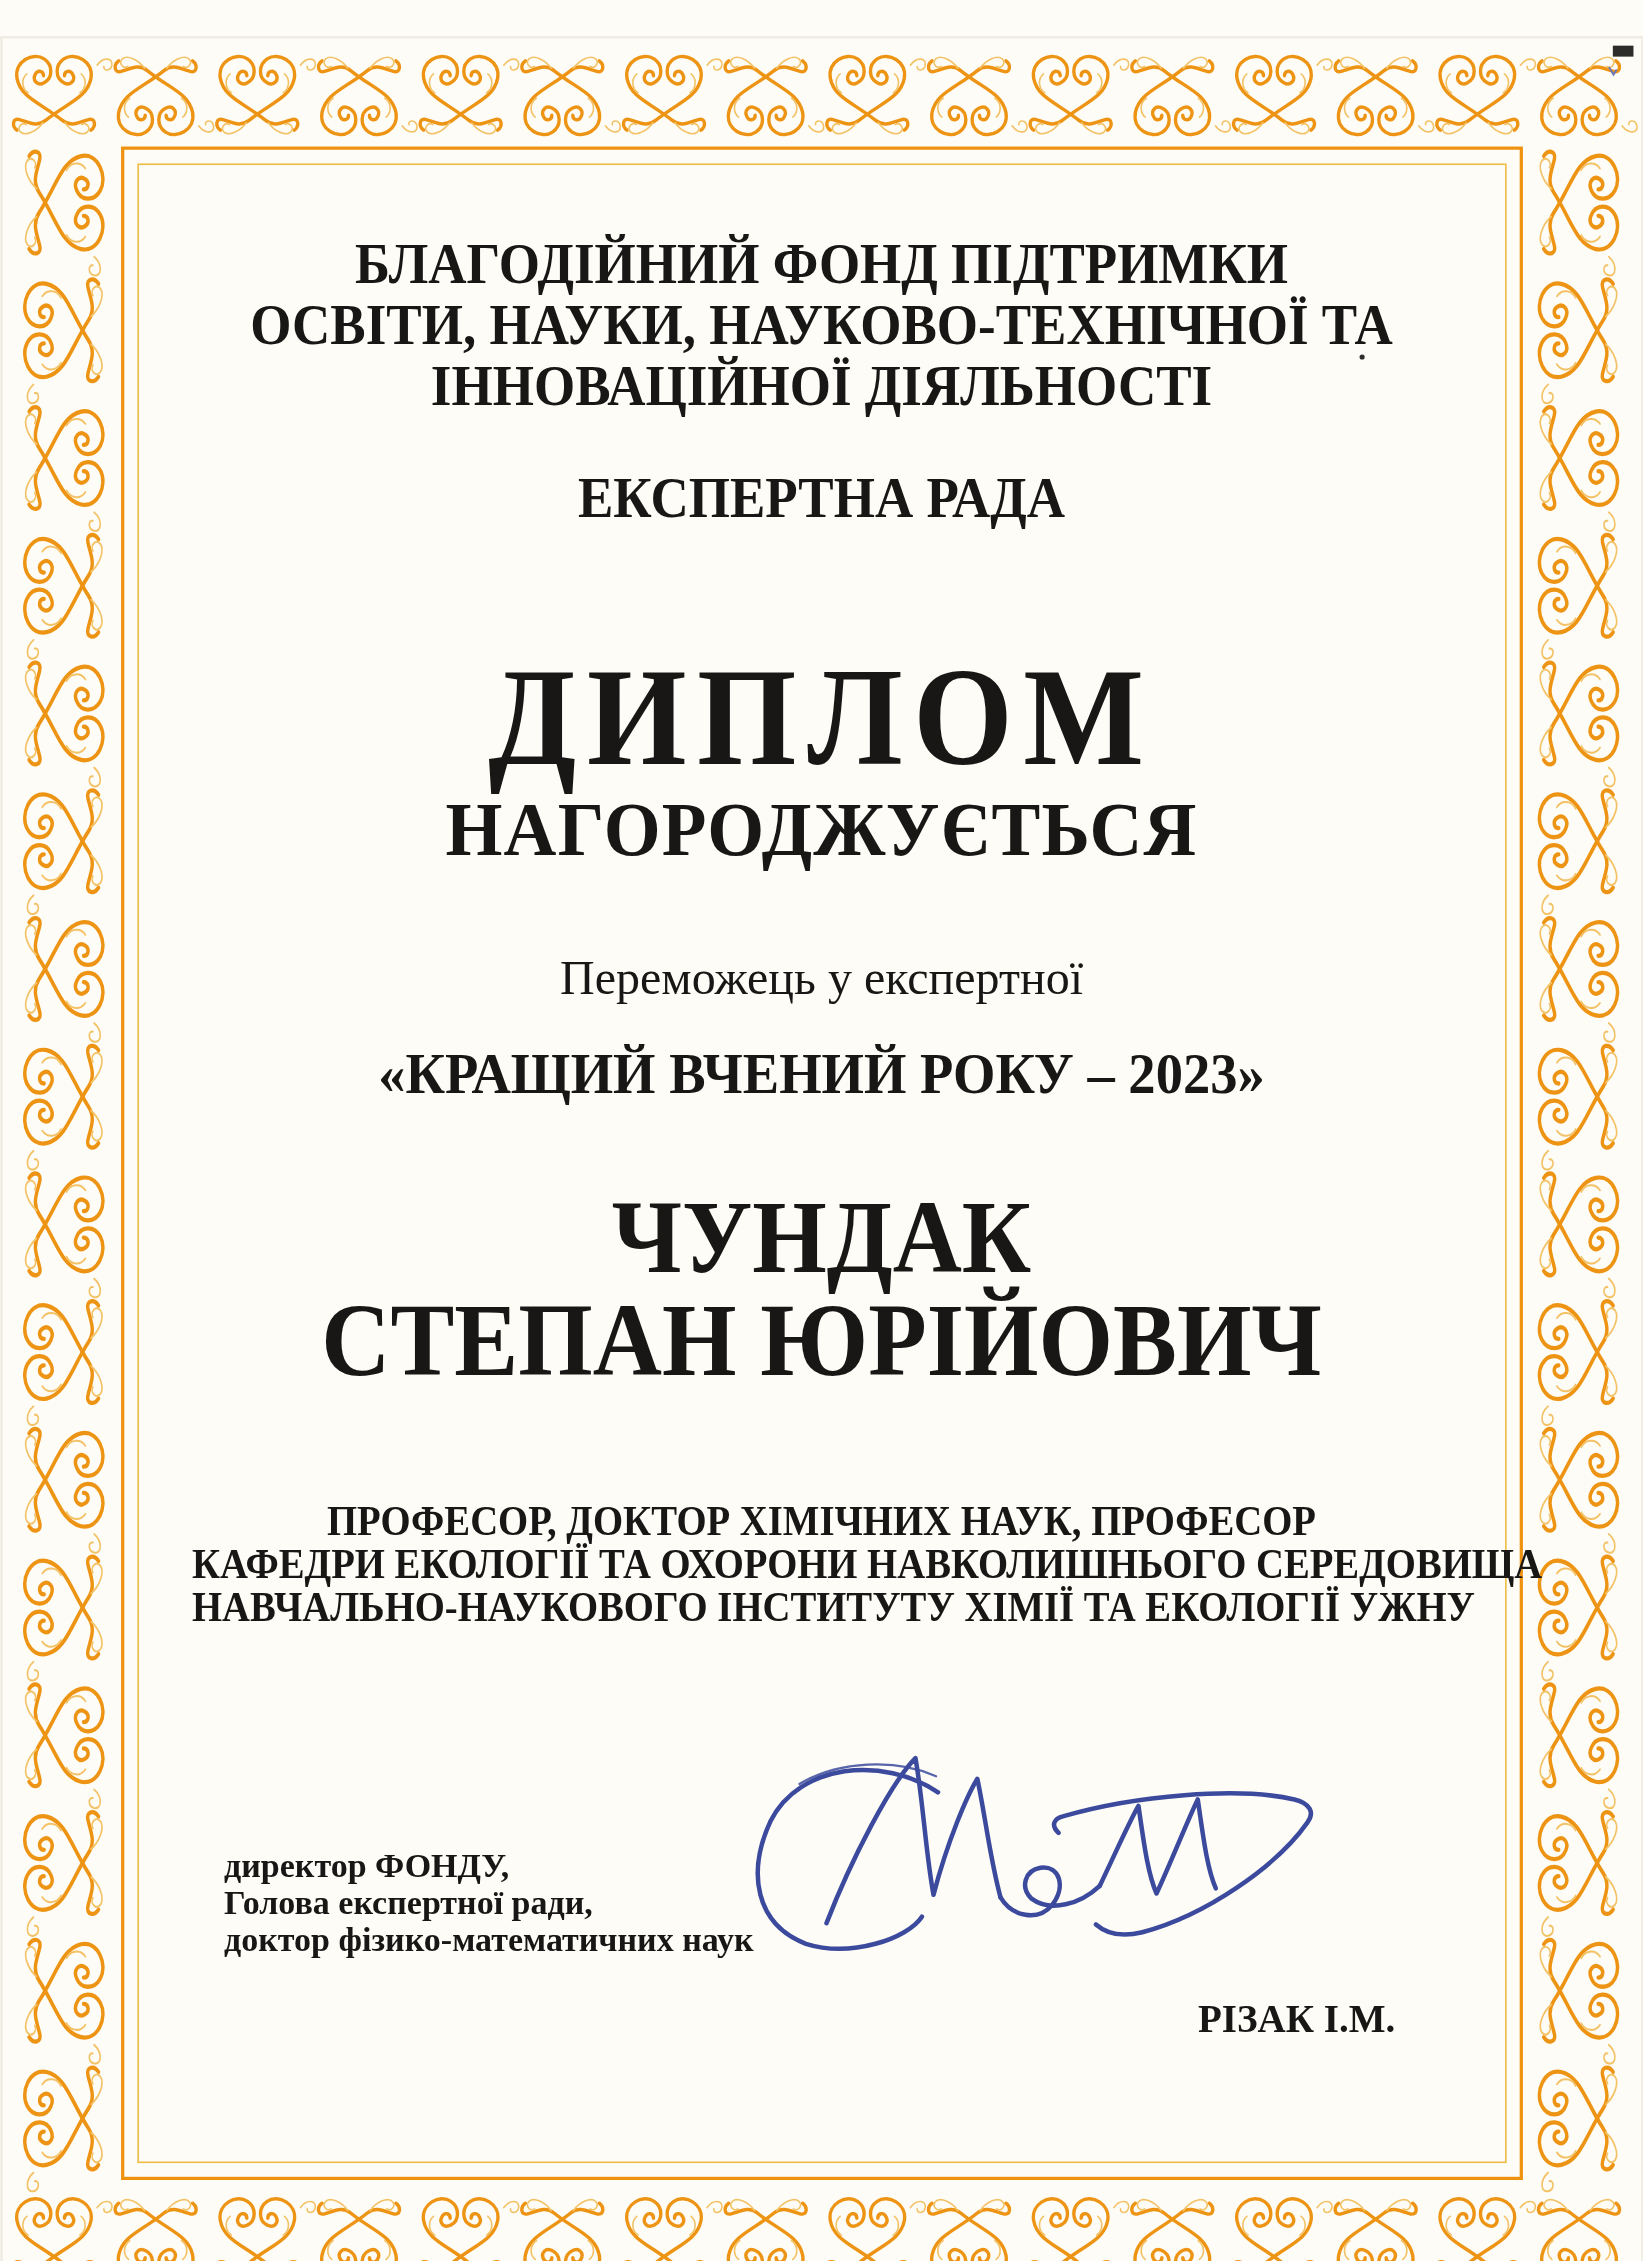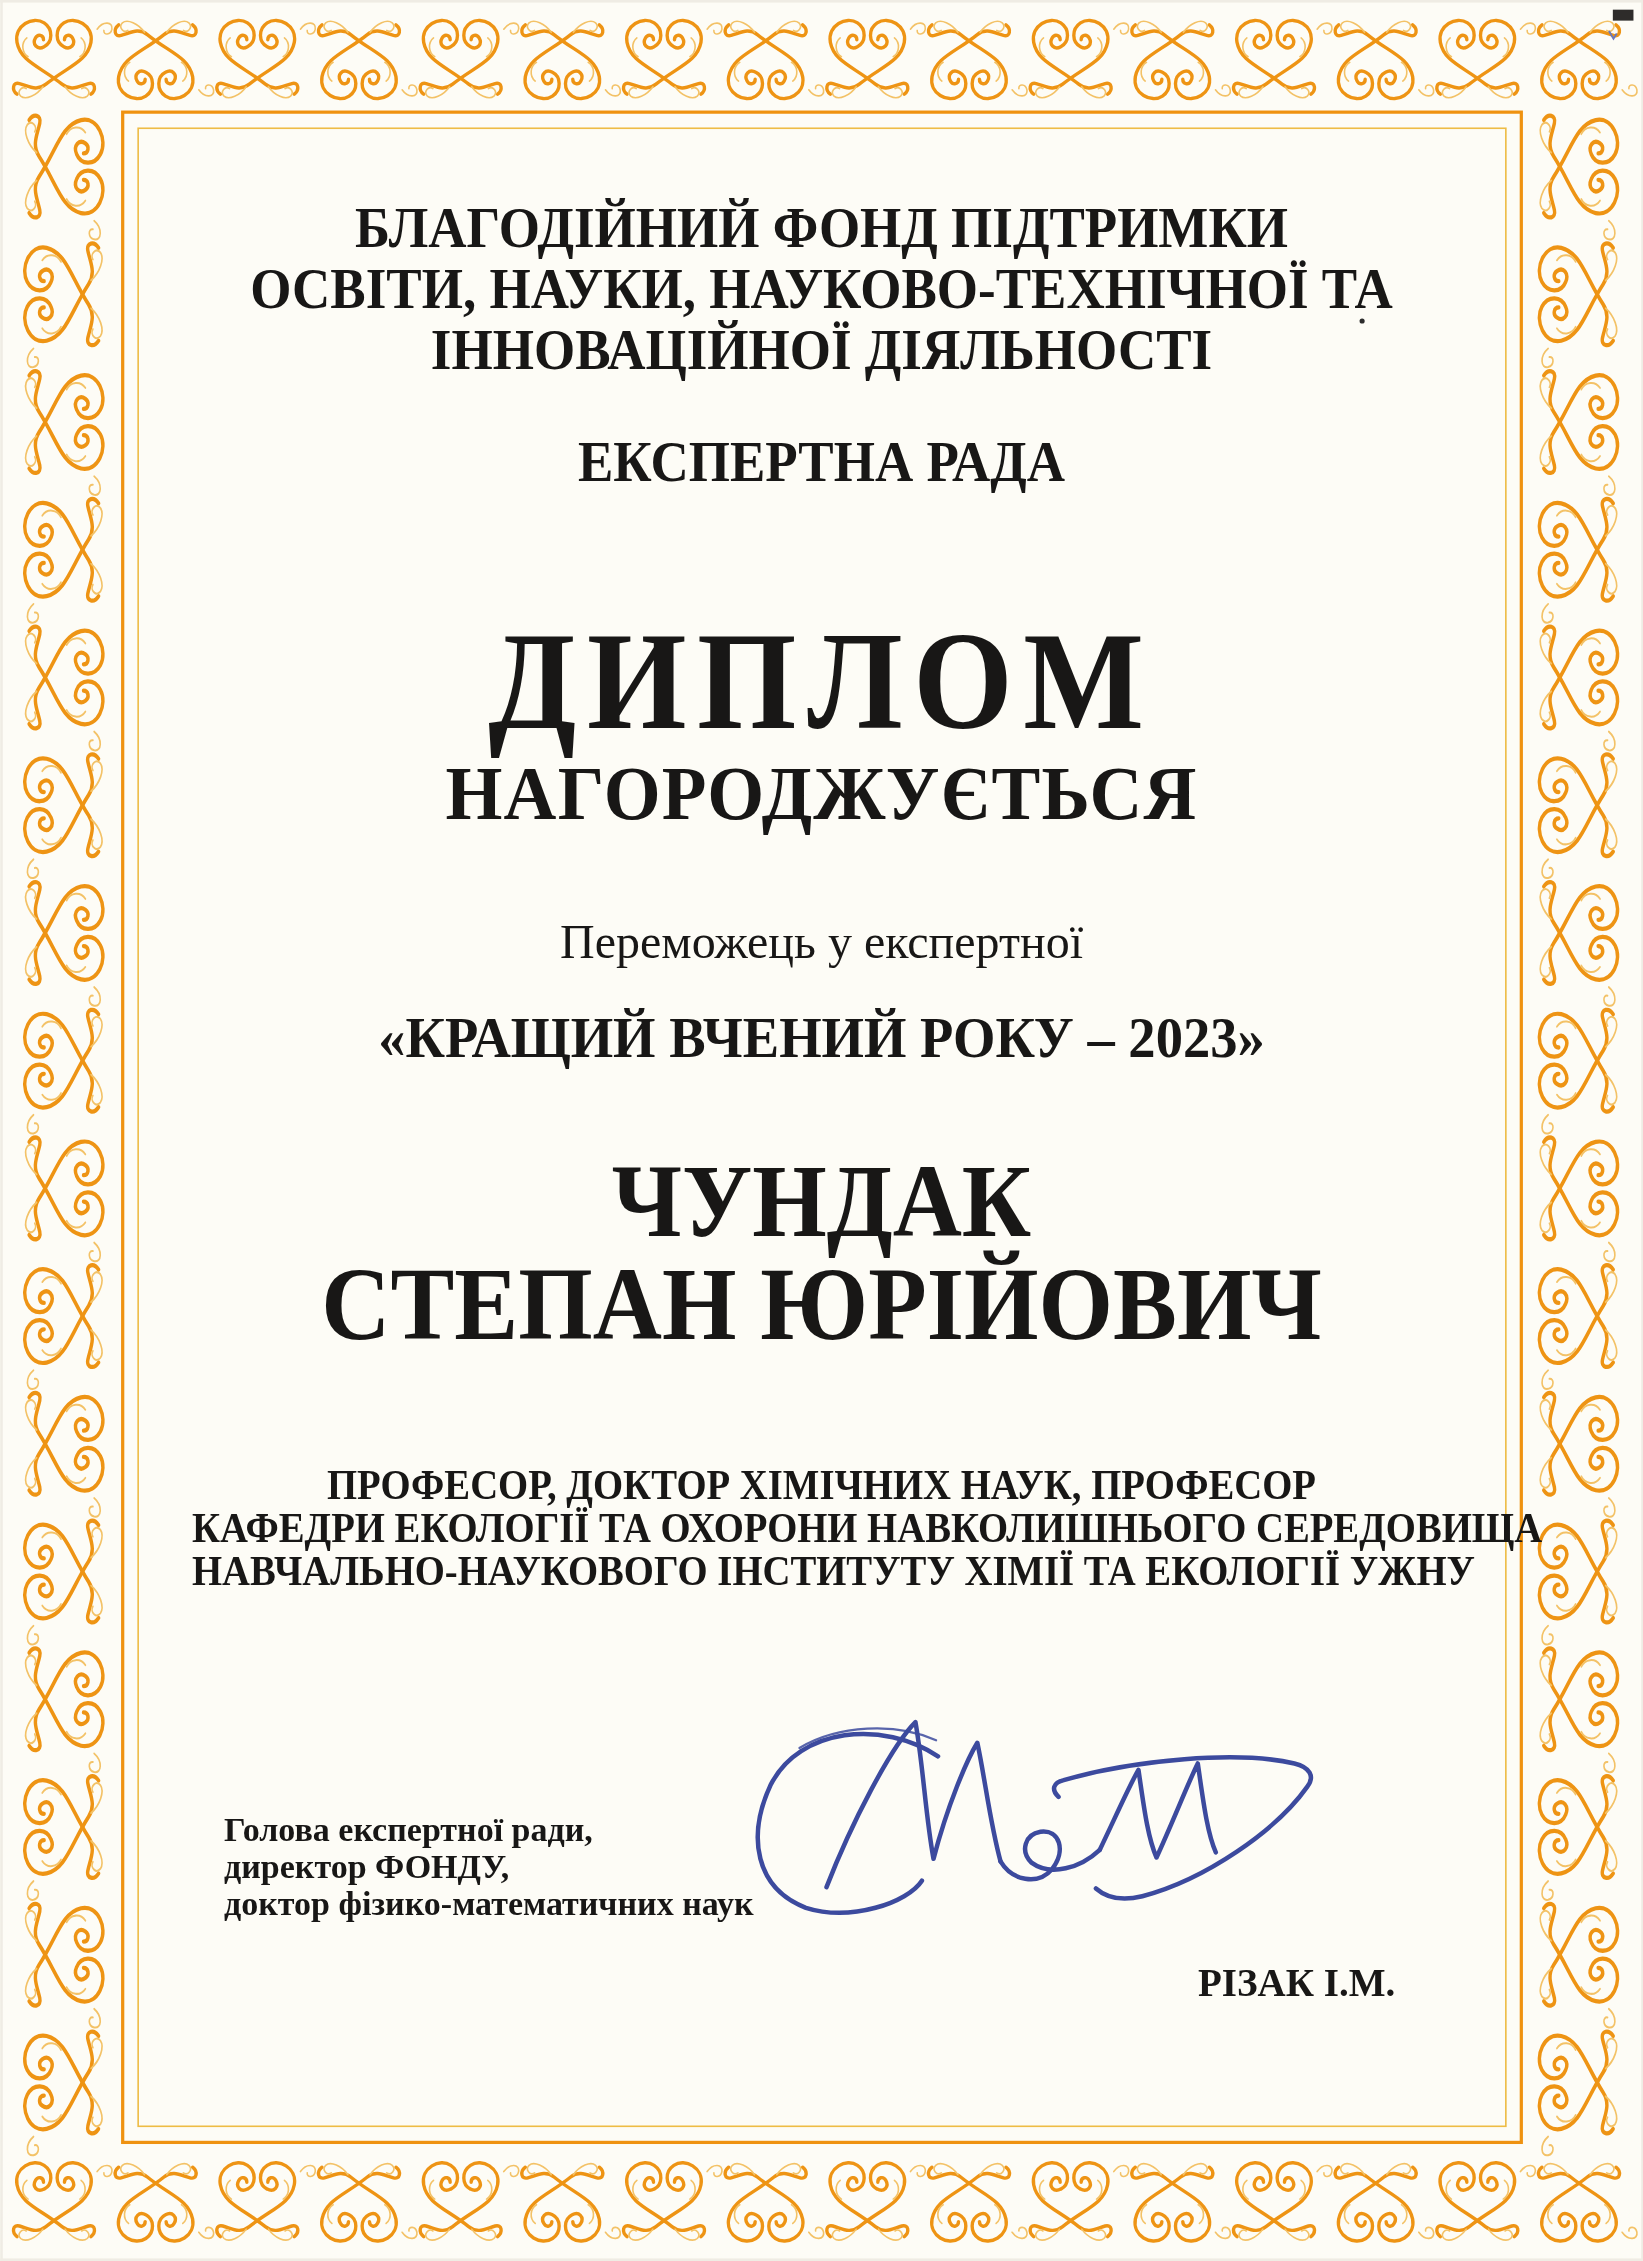--- a/index.html
+++ b/index.html
@@ -2,21 +2,21 @@
 <html style="--c-paper: #fdfcf6; --c-ink: #181716; --c-ornament: #ee9414; --c-ornament_light: #f3c267; --c-frame_outer: #ef9210; --c-frame_inner: #eebc45; --c-signature: #3c4a9e;font-size:10.3px"><head>
 <meta charset="utf-8">
 <style>
   html,body{margin:0;padding:0;}
   body{
     width:1644px;height:2261px;
     background:var(--c-paper,#fdfcf6);
     font-family:"Liberation Serif","DejaVu Serif",serif;
     position:relative;overflow:hidden;
   }
-  .page{position:absolute;inset:0;}
+  .page{position:absolute;inset:0;margin-top:36px;}
   svg.art{position:absolute;left:0;top:0;width:1644px;height:2261px;z-index:1;}
   .o1{stroke:var(--c-ornament,#ee9414);stroke-width:5.5;fill:none;stroke-linecap:round;}
   .o2{stroke:var(--c-ornament_light,#f3c267);stroke-width:2.6;fill:none;stroke-linecap:round;}
   .fo{stroke:var(--c-frame_outer,#ef9210);stroke-width:5;fill:none;}
   .fi{stroke:var(--c-frame_inner,#eebc45);stroke-width:2.5;fill:none;}
   .sig{stroke:var(--c-signature,#3c4a9e);stroke-width:7;fill:none;stroke-linecap:round;stroke-linejoin:round;}
   .sigthin{stroke:var(--c-signature,#3c4a9e);stroke-width:3.5;fill:none;stroke-linecap:round;opacity:.85;}
   .edge{fill:#efece4;}
   .t{
     position:absolute;left:122px;width:1399px;text-align:center;
@@ -124,22 +124,22 @@
     <div>СТЕПАН ЮРІЙОВИЧ</div>
   </div>
 
   <div class="t b" id="descr">
     <div>ПРОФЕСОР, ДОКТОР ХІМІЧНИХ НАУК, ПРОФЕСОР</div>
     <div>КАФЕДРИ ЕКОЛОГІЇ ТА ОХОРОНИ НАВКОЛИШНЬОГО СЕРЕДОВИЩА</div>
     <div>НАВЧАЛЬНО-НАУКОВОГО ІНСТИТУТУ ХІМІЇ ТА ЕКОЛОГІЇ УЖНУ</div>
   </div>
 
   <div class="t b" id="role">
+    <div>директор ФОНДУ,</div>
     <div>Голова експертної ради,</div>
-    <div>директор ФОНДУ,</div>
     <div>доктор фізико-математичних наук</div>
   </div>
 
   <div class="t b" id="signame">РІЗАК І.М.</div>
 
   <div class="t" id="footer">
   </div>
 
 </div>
 

